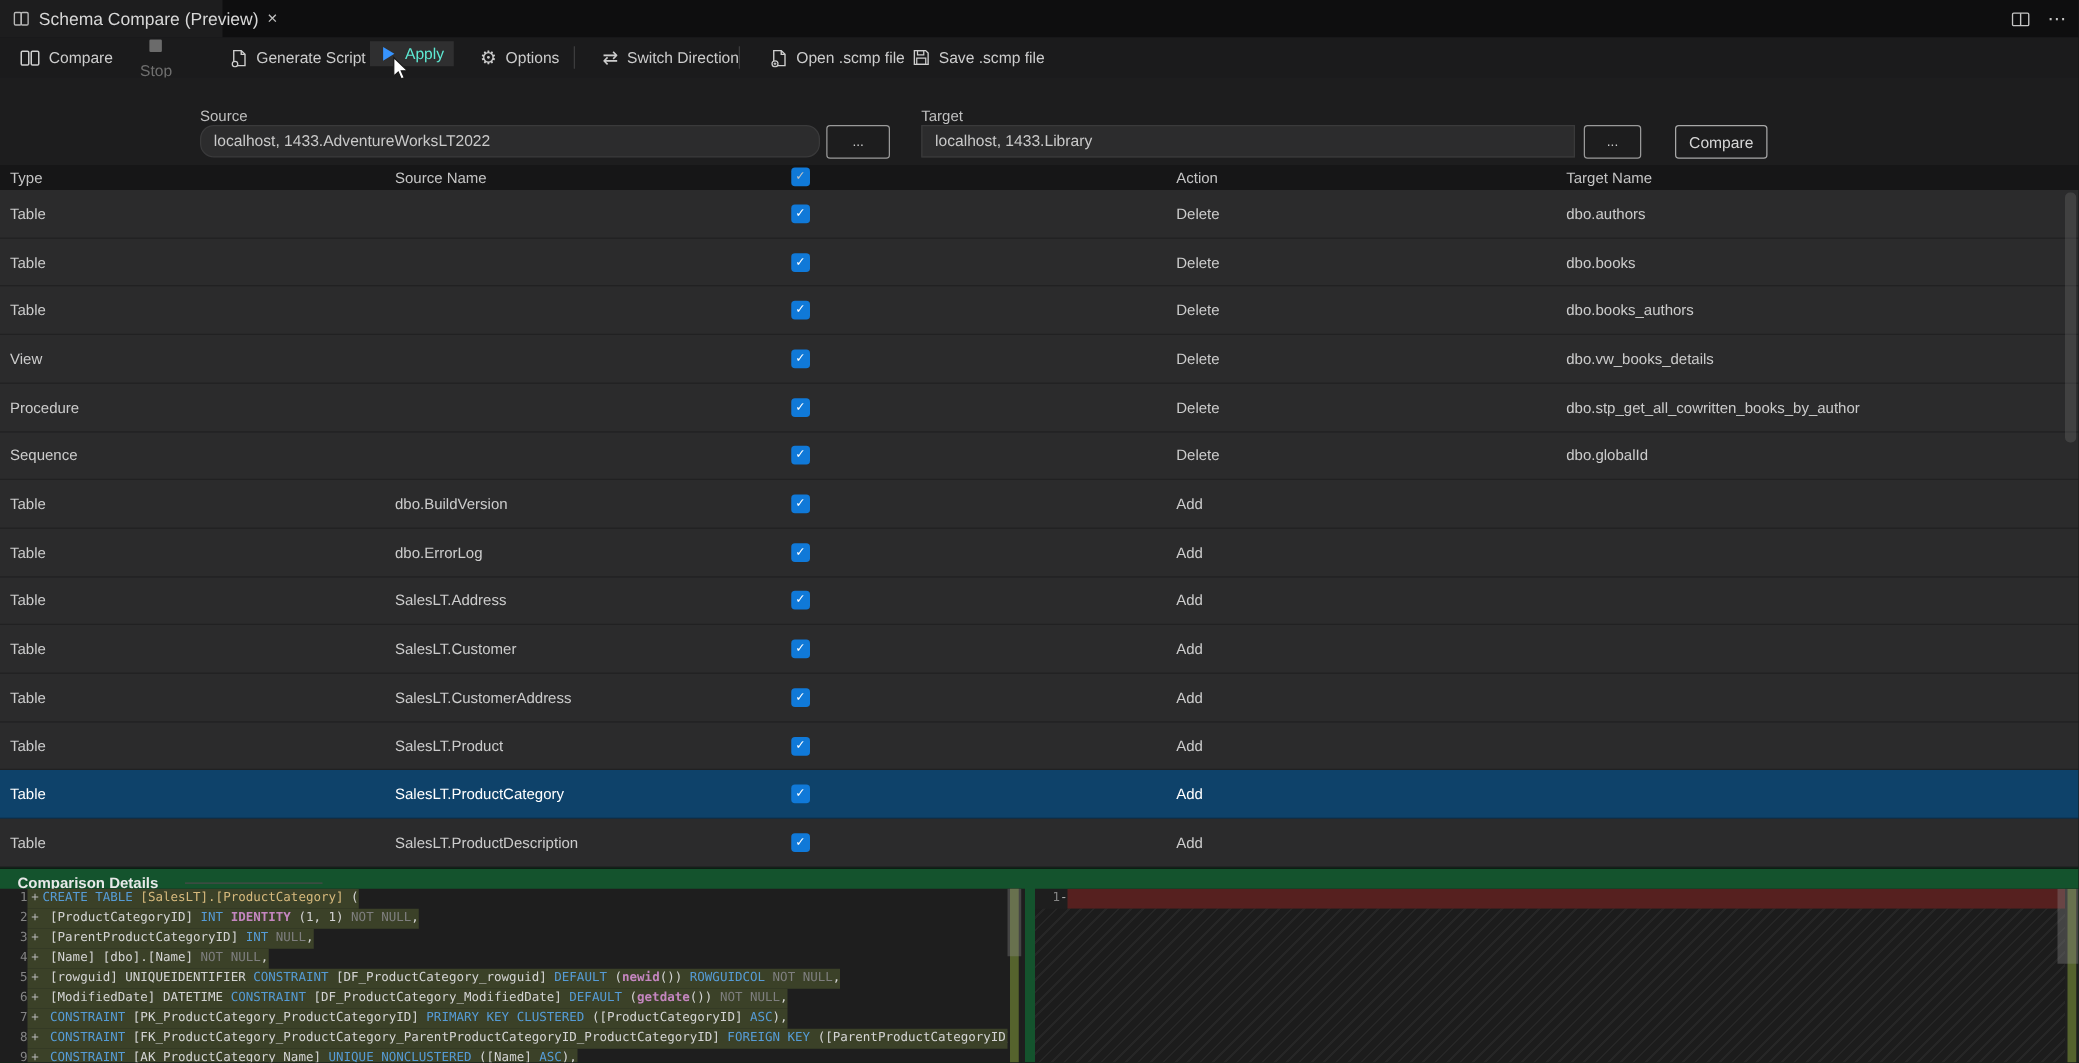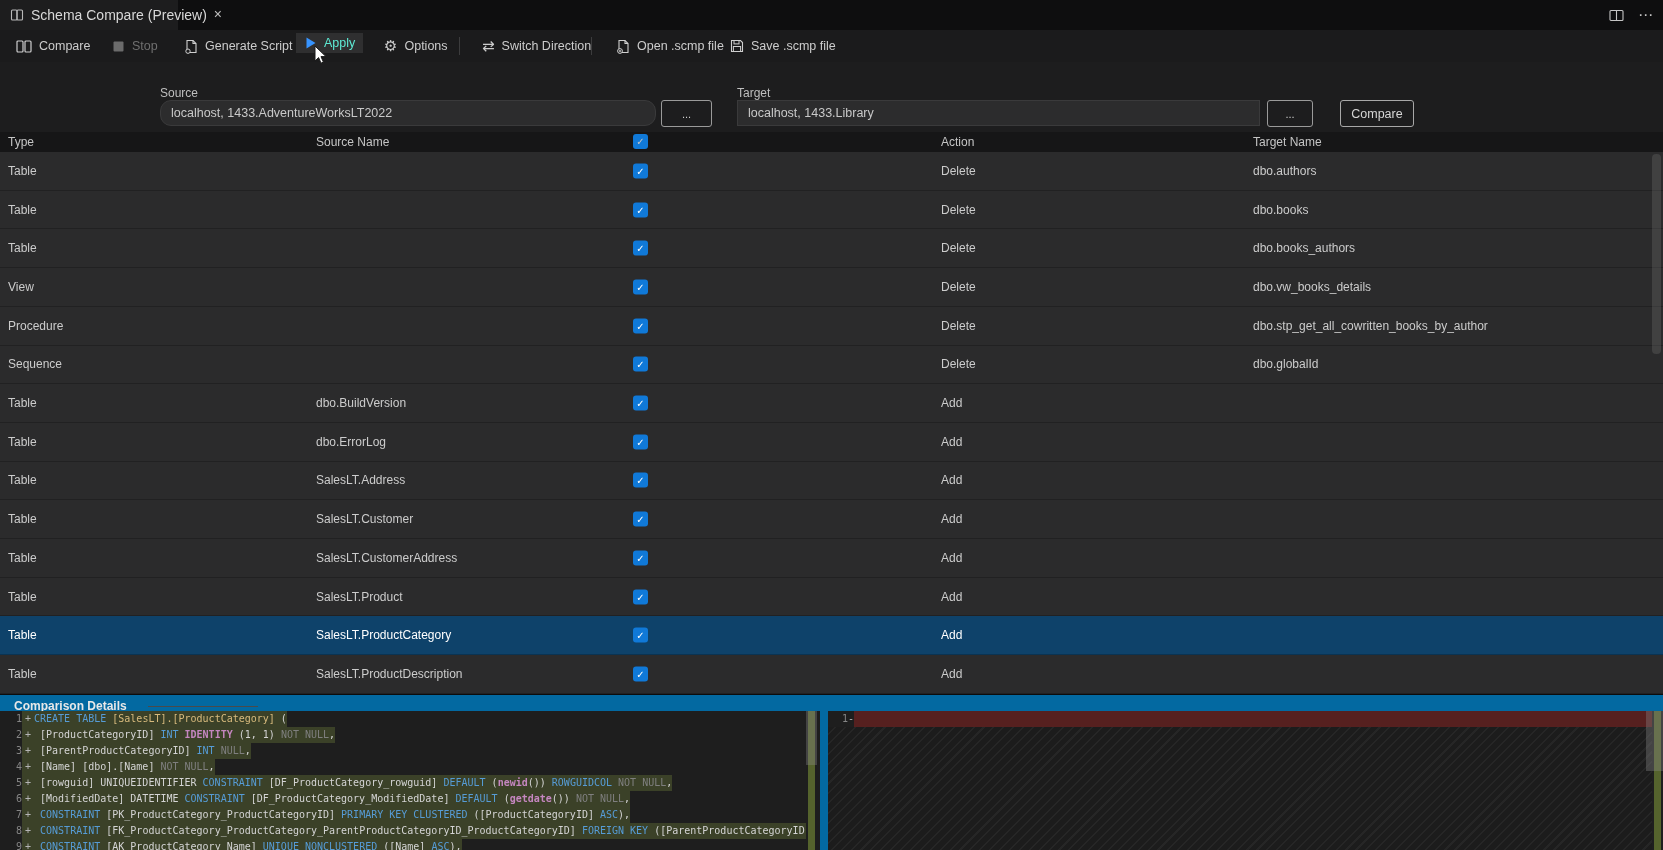--- a/index.html
+++ b/index.html
@@ -14,21 +14,21 @@
   .tab-close{margin-left:auto;color:#c0c0c0;font-size:14px;line-height:14px;width:16px;height:16px;
              text-align:center;border-radius:3px;}
   .tabbar-actions{position:absolute;right:10px;top:0;height:30px;display:flex;align-items:center;gap:14px;}
   .win-ico{color:#c5c5c5;font-size:15px;line-height:15px;}
 
   
   .toolbar{position:absolute;left:0;top:30px;width:1663px;height:32px;background:#1b1b1c;}
   .tb-item{position:absolute;top:0;height:32px;display:flex;align-items:center;gap:7px;
            padding:0 8px;font-size:12.5px;color:#cccccc;white-space:nowrap;}
   .tb-item .tb-ico{display:flex;align-items:center;}
-  .tb-item.disabled{color:#6f6f6f;}
+  .tb-item.disabled{color:#6f6f6f;flex-direction:column;}
   .tb-item.accent{color:#5eead4;background:rgba(255,255,255,0.09);border-radius:0;height:20px;top:3px;}
   .tb-sep{position:absolute;top:7px;width:1px;height:18px;background:#3c3c3d;}
   .glyph{font-family:"DejaVu Sans",sans-serif;}
 
   
   .conn{position:absolute;left:0;top:62px;width:1663px;height:70px;background:#1d1d1e;}
   .conn-label{position:absolute;top:24px;font-size:12px;color:#bfbfbf;}
   .conn-input{position:absolute;top:38px;height:26px;background:#2c2c2d;border:1px solid #3a3a3b;
               color:#c9c9c9;font-size:12.5px;padding:0 10px;box-sizing:border-box;
               font-family:"Liberation Sans",sans-serif;outline:none;}
@@ -48,21 +48,21 @@
   .row span{position:absolute;top:50%;transform:translateY(-50%);white-space:nowrap;}
   .c-type{left:8px;} .c-source{left:316px;} .c-action{left:941px;} .c-target{left:1253px;}
   .cb{left:633px;width:15px;height:15px;background:#1079d8;border-radius:3px;color:#fff;
       font-size:10px;line-height:15px;text-align:center;display:inline-block;}
   .hdr-type{left:8px;} .hdr-source{left:316px;} .hdr-action{left:941px;} .hdr-target{left:1253px;}
   .hdr-cb{left:633px;top:2px !important;transform:none !important;}
   .grid-scroll{position:absolute;right:2px;top:2px;width:9px;height:200px;
                background:rgba(121,121,121,0.28);border-radius:4px;}
 
   
-  .details{position:absolute;left:0;top:694px;width:1663px;height:156px;background:#0369a1;
+  .details{position:absolute;left:0;top:694px;width:1663px;height:156px;background:#14532d;
            border-top:1px solid #0c0c0c;text-decoration:underline;}
   .details-title{position:absolute;left:14px;top:4px;font-weight:bold;font-size:12px;color:#e8e8e8;}
   .details-rule{position:absolute;left:148px;top:11px;width:110px;height:1px;background:#4a4a4a;}
 
   .diff{position:absolute;left:0;top:16px;width:1663px;height:140px;}
   .pane-left{position:absolute;left:0;top:0;width:820px;height:140px;overflow:hidden;background:#1e1e1e;}
   .code-line{display:flex;height:16px;line-height:16px;
              font-family:"DejaVu Sans Mono","Liberation Mono",monospace;font-size:10px;}
   .ln{flex:0 0 22px;text-align:right;color:#858585;padding-right:0;}
   .line-body{white-space:pre;background:#3b4128;overflow:hidden;max-width:796px;}

